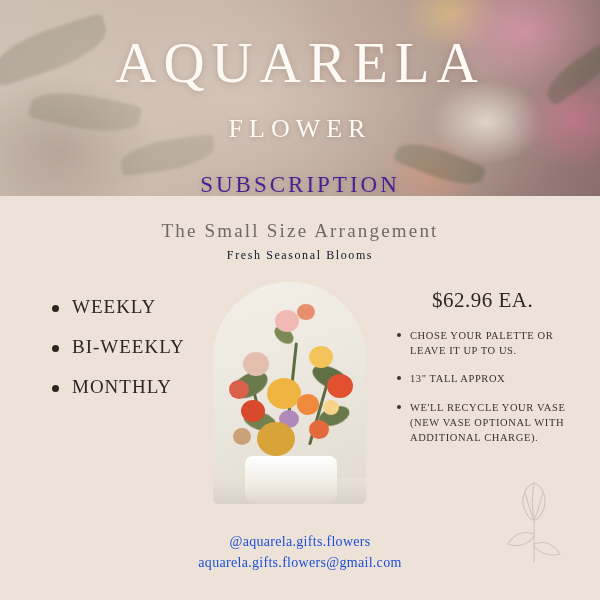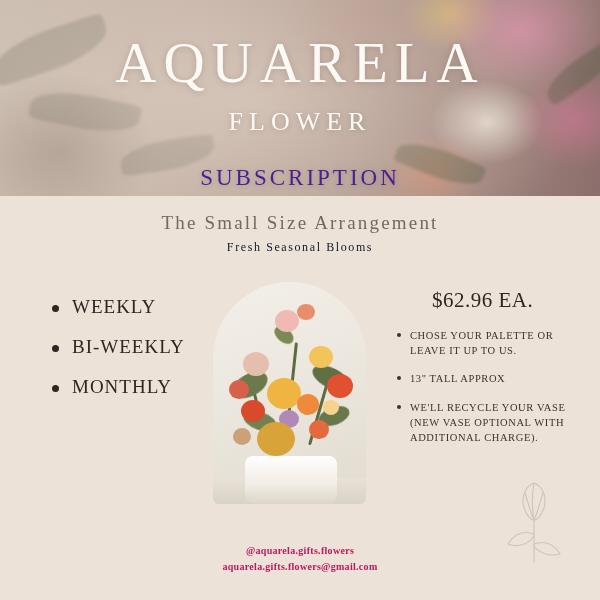--- a/index.html
+++ b/index.html
@@ -59,21 +59,21 @@
     color: #fdfaf6;
     line-height: 1;
     text-shadow: 0 1px 6px rgba(90,70,60,0.25);
     white-space: nowrap;
   }
   .sub1 {
     font-family: "Liberation Serif", serif;
     font-size: 26px;
     letter-spacing: 6px;
     color: #fdfaf6;
-    margin-top: 16px;
+    margin-top: 23px;
     text-shadow: 0 1px 5px rgba(90,70,60,0.25);
   }
   .sub2 {
     font-family: "Liberation Serif", serif;
     font-size: 23px;
     letter-spacing: 3px;
     color: #4c1d95;
     margin-top: 28px;
     text-shadow: 0 1px 5px rgba(90,70,60,0.25);
   }
@@ -84,21 +84,21 @@
     width: 600px;
     height: 404px;
     background: #ece2d8;
   }
   .headline {
     text-align: center;
     font-family: "Liberation Serif", serif;
     font-size: 19px;
     letter-spacing: 2.2px;
     color: #6f6a62;
-    padding-top: 16px;
+    padding-top: 24px;
   }
   .subhead {
     text-align: center;
     font-family: "Liberation Serif", serif;
     font-size: 12px;
     letter-spacing: 1.6px;
     color: #0f172a;
     margin-top: 6px;
   }
 
@@ -206,25 +206,24 @@
 
   
   .footer {
     position: absolute;
     bottom: 26px; left: 0;
     width: 600px;
     text-align: center;
   }
   .footer div {
     font-family: "Liberation Serif", serif;
-    font-size: 10px;
-    color: #be185d;
+    font-size: 14px;
+    color: #1d4ed8;
     line-height: 1.55;
     letter-spacing: 0.3px;
-    font-weight: bold;
   }
   .tulip {
     position: absolute;
     right: 28px; bottom: 36px;
     width: 78px; height: 86px;
     opacity: 0.5;
   }
 </style>
 </head>
 <body>

